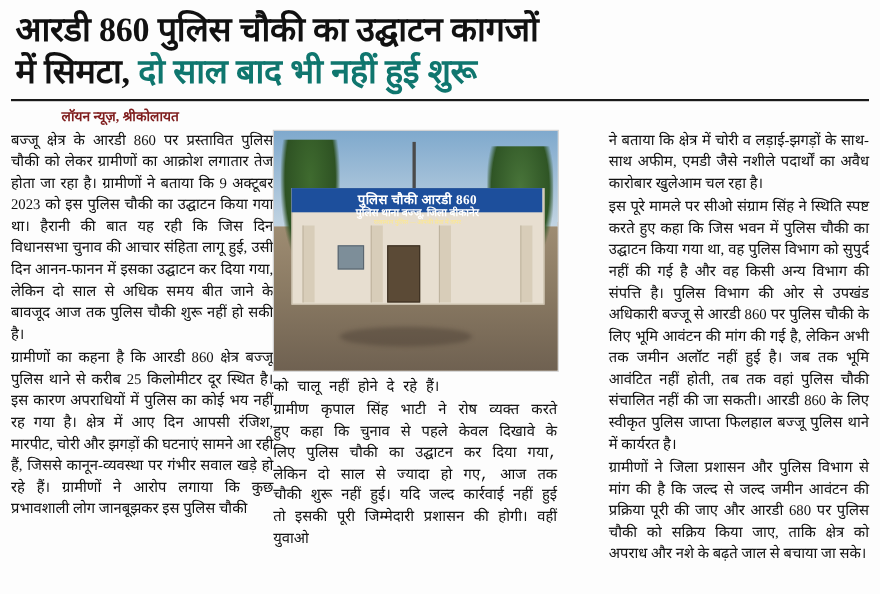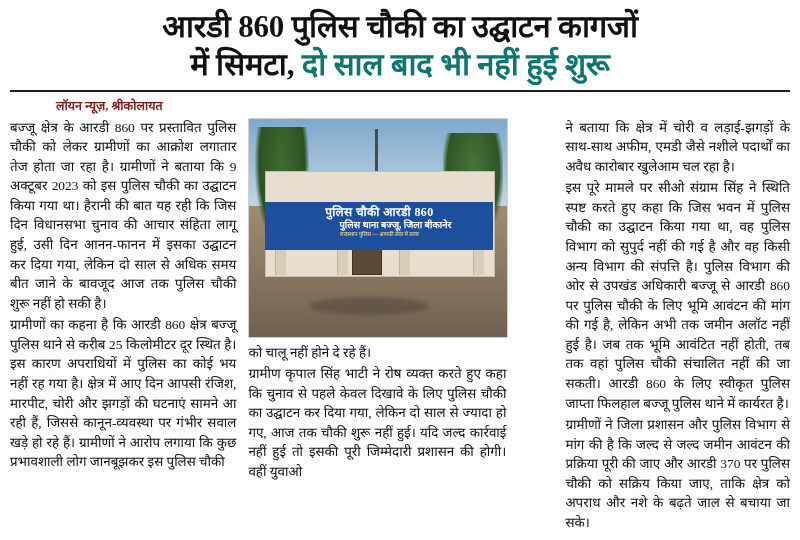--- a/index.html
+++ b/index.html
@@ -16,21 +16,21 @@
   .page {
     position: relative;
     width: 800px;
     height: 540px;
     box-sizing: border-box;
     padding: 6px 10px 4px 10px;
     background: #fdfdfd;
   }
   
   .headline {
-    text-align: center;
+    text-align: left;
     font-family: "Liberation Serif", serif;
     font-weight: bold;
     font-size: 31px;
     line-height: 1.22;
     color: #111111;
     letter-spacing: -0.2px;
     padding: 2px 4px 0 4px;
   }
   .headline .red {
     color: #0f766e;
@@ -45,21 +45,20 @@
     font-family: "Liberation Serif", serif;
     font-size: 12.5px;
     color: #7f1d1d;
     margin: 5px 0 4px 0;
     padding-left: 46px;
     font-weight: bold;
   }
   
   .columns {
     display: flex;
-    gap: 12px;
     height: 400px;
   }
   .col {
     width: 248px;
     font-family: "Liberation Serif", serif;
     font-size: 13.4px;
     line-height: 1.46;
     color: #111111;
     text-align: justify;
     text-justify: inter-word;
@@ -90,34 +89,33 @@
     background: linear-gradient(#9e8c72 0%, #8a7a63 45%, #6f6151 100%);
   }
   .building {
     position: absolute;
     left: 16px; top: 52px; width: 228px; height: 104px;
     background: #e7ded0;
     border: 1px solid #c8bda9;
   }
   .band {
     position: absolute;
-    left: 16px; top: 52px; width: 228px; height: 48px;
+    left: 16px; top: 52px; width: 228px; height: 22px;
     background: #1d4f9c;
-    margin-top: 31px;
   }
   .band-t1, .band-t2 {
     position: absolute;
     left: 0; width: 100%;
     text-align: center;
     color: #ffffff;
     font-family: "Liberation Serif", serif;
     font-weight: bold;
   }
   .band-t1 { top: 2px; font-size: 12px; letter-spacing: 0.4px; }
-  .band-t2 { top: 17px; font-size: 9.5px; padding-left: 16px; }
+  .band-t2 { top: 17px; font-size: 9.5px; }
   .band-sub {
     position: absolute;
     left: 0; top: 28px; width: 100%;
     text-align: center;
     color: #ffe98a;
     font-size: 5.5px;
     font-family: "Liberation Serif", serif;
   }
   .door {
     position: absolute;
@@ -153,21 +151,21 @@
     background: #4a4a4a;
   }
   .dirt-patch {
     position: absolute;
     left: 60px; top: 178px; width: 120px; height: 18px;
     background: rgba(60,50,40,0.35);
     border-radius: 50%;
     filter: blur(2px);
   }
   .caption {
-    font-family: Liberation Serif, serif;
+    font-family: Liberation Mono, monospace;
     font-size: 13.4px;
     line-height: 1.46;
     color: #111111;
     text-align: justify;
   }
 </style>
 </head>
 <body>
 
 <div class="page">
@@ -212,17 +210,17 @@
       </div>
       <div class="caption">
         <p>को चालू नहीं होने दे रहे हैं।</p>
         <p>ग्रामीण कृपाल सिंह भाटी ने रोष व्यक्त करते हुए कहा कि चुनाव से पहले केवल दिखावे के लिए पुलिस चौकी का उद्घाटन कर दिया गया, लेकिन दो साल से ज्यादा हो गए, आज तक चौकी शुरू नहीं हुई। यदि जल्द कार्रवाई नहीं हुई तो इसकी पूरी जिम्मेदारी प्रशासन की होगी। वहीं युवाओ</p>
       </div>
     </div>
 
     <div class="col col-3">
       <p>ने बताया कि क्षेत्र में चोरी व लड़ाई-झगड़ों के साथ-साथ अफीम, एमडी जैसे नशीले पदार्थों का अवैध कारोबार खुलेआम चल रहा है।</p>
       <p>इस पूरे मामले पर सीओ संग्राम सिंह ने स्थिति स्पष्ट करते हुए कहा कि जिस भवन में पुलिस चौकी का उद्घाटन किया गया था, वह पुलिस विभाग को सुपुर्द नहीं की गई है और वह किसी अन्य विभाग की संपत्ति है। पुलिस विभाग की ओर से उपखंड अधिकारी बज्जू से आरडी 860 पर पुलिस चौकी के लिए भूमि आवंटन की मांग की गई है, लेकिन अभी तक जमीन अलॉट नहीं हुई है। जब तक भूमि आवंटित नहीं होती, तब तक वहां पुलिस चौकी संचालित नहीं की जा सकती। आरडी 860 के लिए स्वीकृत पुलिस जाप्ता फिलहाल बज्जू पुलिस थाने में कार्यरत है।</p>
-      <p>ग्रामीणों ने जिला प्रशासन और पुलिस विभाग से मांग की है कि जल्द से जल्द जमीन आवंटन की प्रक्रिया पूरी की जाए और आरडी 370 पर पुलिस चौकी को सक्रिय किया जाए, ताकि क्षेत्र को अपराध और नशे के बढ़ते जाल से बचाया जा सके।</p>
+      <p>ग्रामीणों ने जिला प्रशासन और पुलिस विभाग से मांग की है कि जल्द से जल्द जमीन आवंटन की प्रक्रिया पूरी की जाए और आरडी 680 पर पुलिस चौकी को सक्रिय किया जाए, ताकि क्षेत्र को अपराध और नशे के बढ़ते जाल से बचाया जा सके।</p>
     </div>
 
   </div>
 </div>
 
 </body></html>

